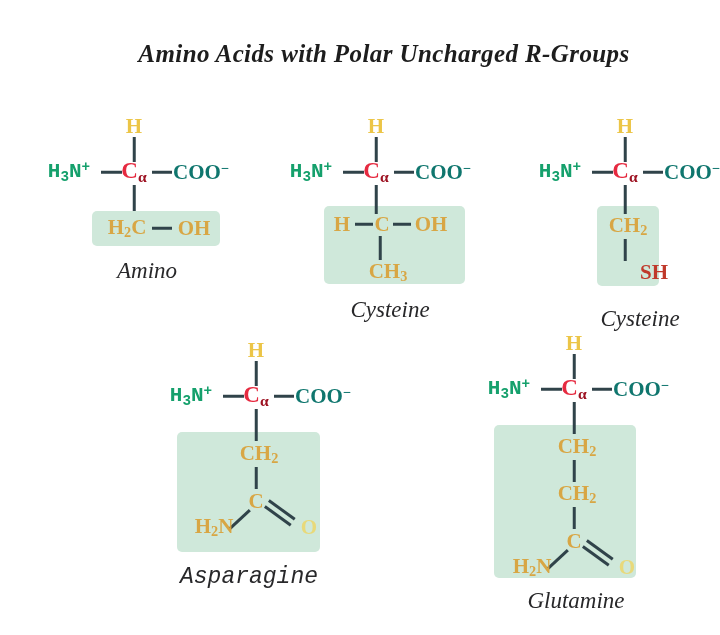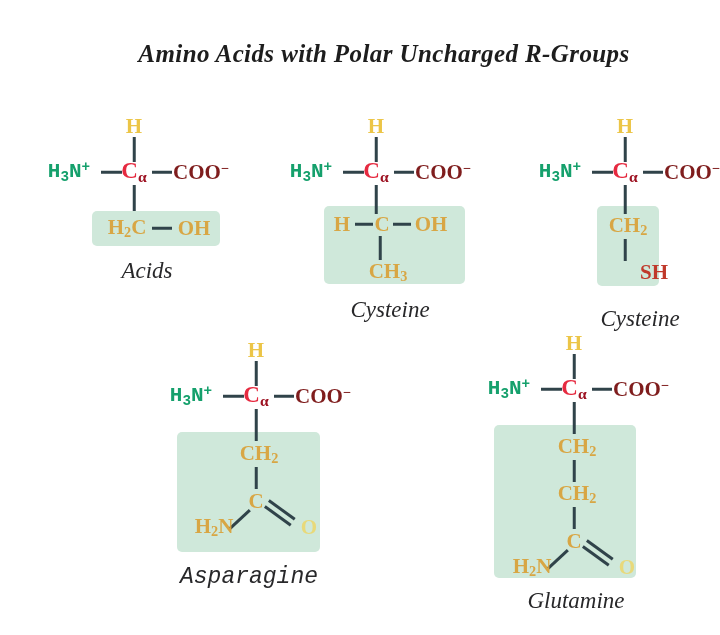--- a/index.html
+++ b/index.html
@@ -43,21 +43,21 @@
     white-space:nowrap;
     line-height:1;
     transform:translate(-50%,-50%);
   }
   .lbl sub{font-size:0.68em;vertical-align:-0.24em;font-weight:bold;}
   .lbl sup{font-size:0.68em;vertical-align:0.46em;font-weight:bold;}
 
   .c-amine   {color:#15a06c;font-size:21px;font-family:Liberation Mono, monospace;}
   .c-alpha   {color:#e62a40;font-size:23px;}
   .c-alpha sub{color:#9d1222;}
-  .c-carbox  {color:#7f1d1d;font-size:21px;}
+  .c-carbox  {color:#0f766e;font-size:21px;}
   .c-h       {color:#ecc547;font-size:21px;}
   .c-r       {color:#d8a644;font-size:21px;}
   .c-sh      {color:#c0392b;font-size:21px;}
   .c-o       {color:#e8d97a;font-size:21px;}
 
   
   .bond{position:absolute;background:#30434a;}
   .bond.v{width:2.5px;transform:translateX(-50%);}
   .bond.h{height:2.5px;transform:translateY(-50%);}
   .bond.diag{
@@ -107,21 +107,21 @@
     <div class="bond v" style="left:110px;top:185px;height:26px;"></div>
 
     <div class="lbl c-r" style="left:103px;top:228px;">
       <span>H</span><sub>2</sub><span>C</span>
     </div>
     <div class="bond h" style="left:128px;top:228px;width:20px;"></div>
     <div class="lbl c-r" style="left:170px;top:228px;">
       <span>OH</span>
     </div>
 
-    <div class="name" style="left:123px;top:258px;">Acids</div>
+    <div class="name" style="left:123px;top:258px;">Amino</div>
   </div>
 
   <div class="mol">
     <div class="rbox" style="left:300px;top:206px;width:141px;height:78px;"></div>
 
     <div class="lbl c-h" style="left:352px;top:126px;">
       <span>H</span>
     </div>
     <div class="bond v" style="left:352px;top:137px;height:25px;"></div>
 

